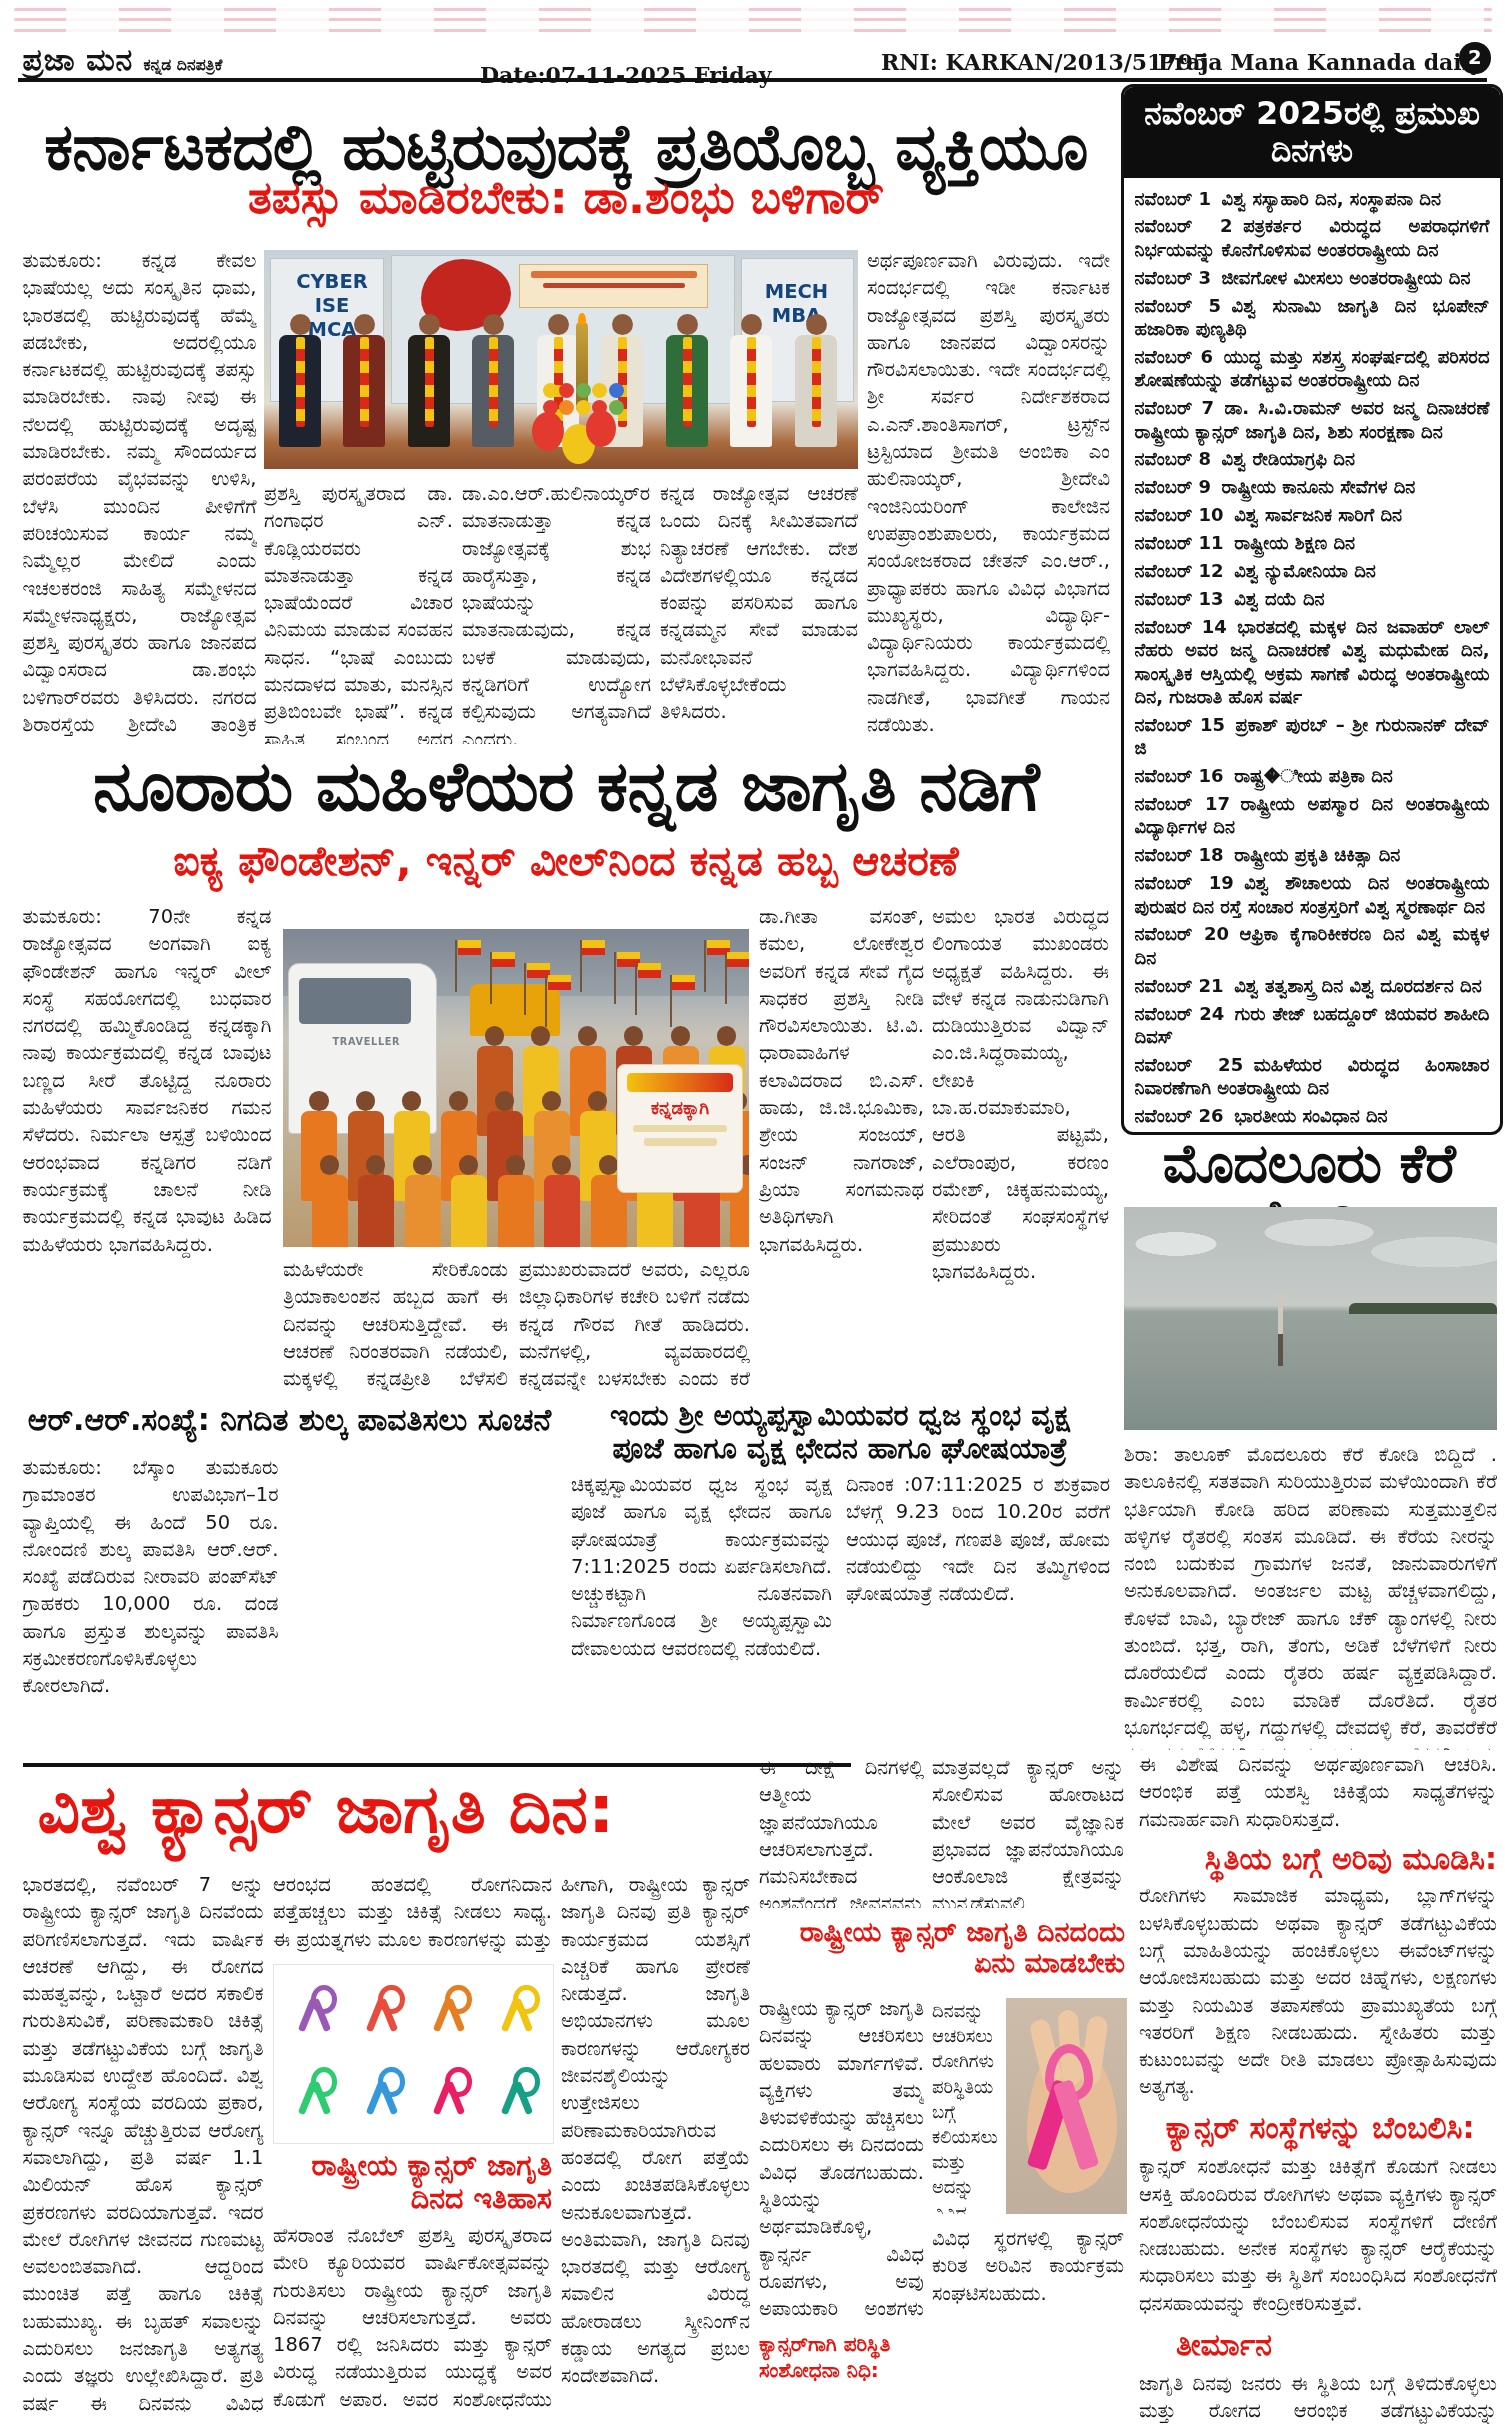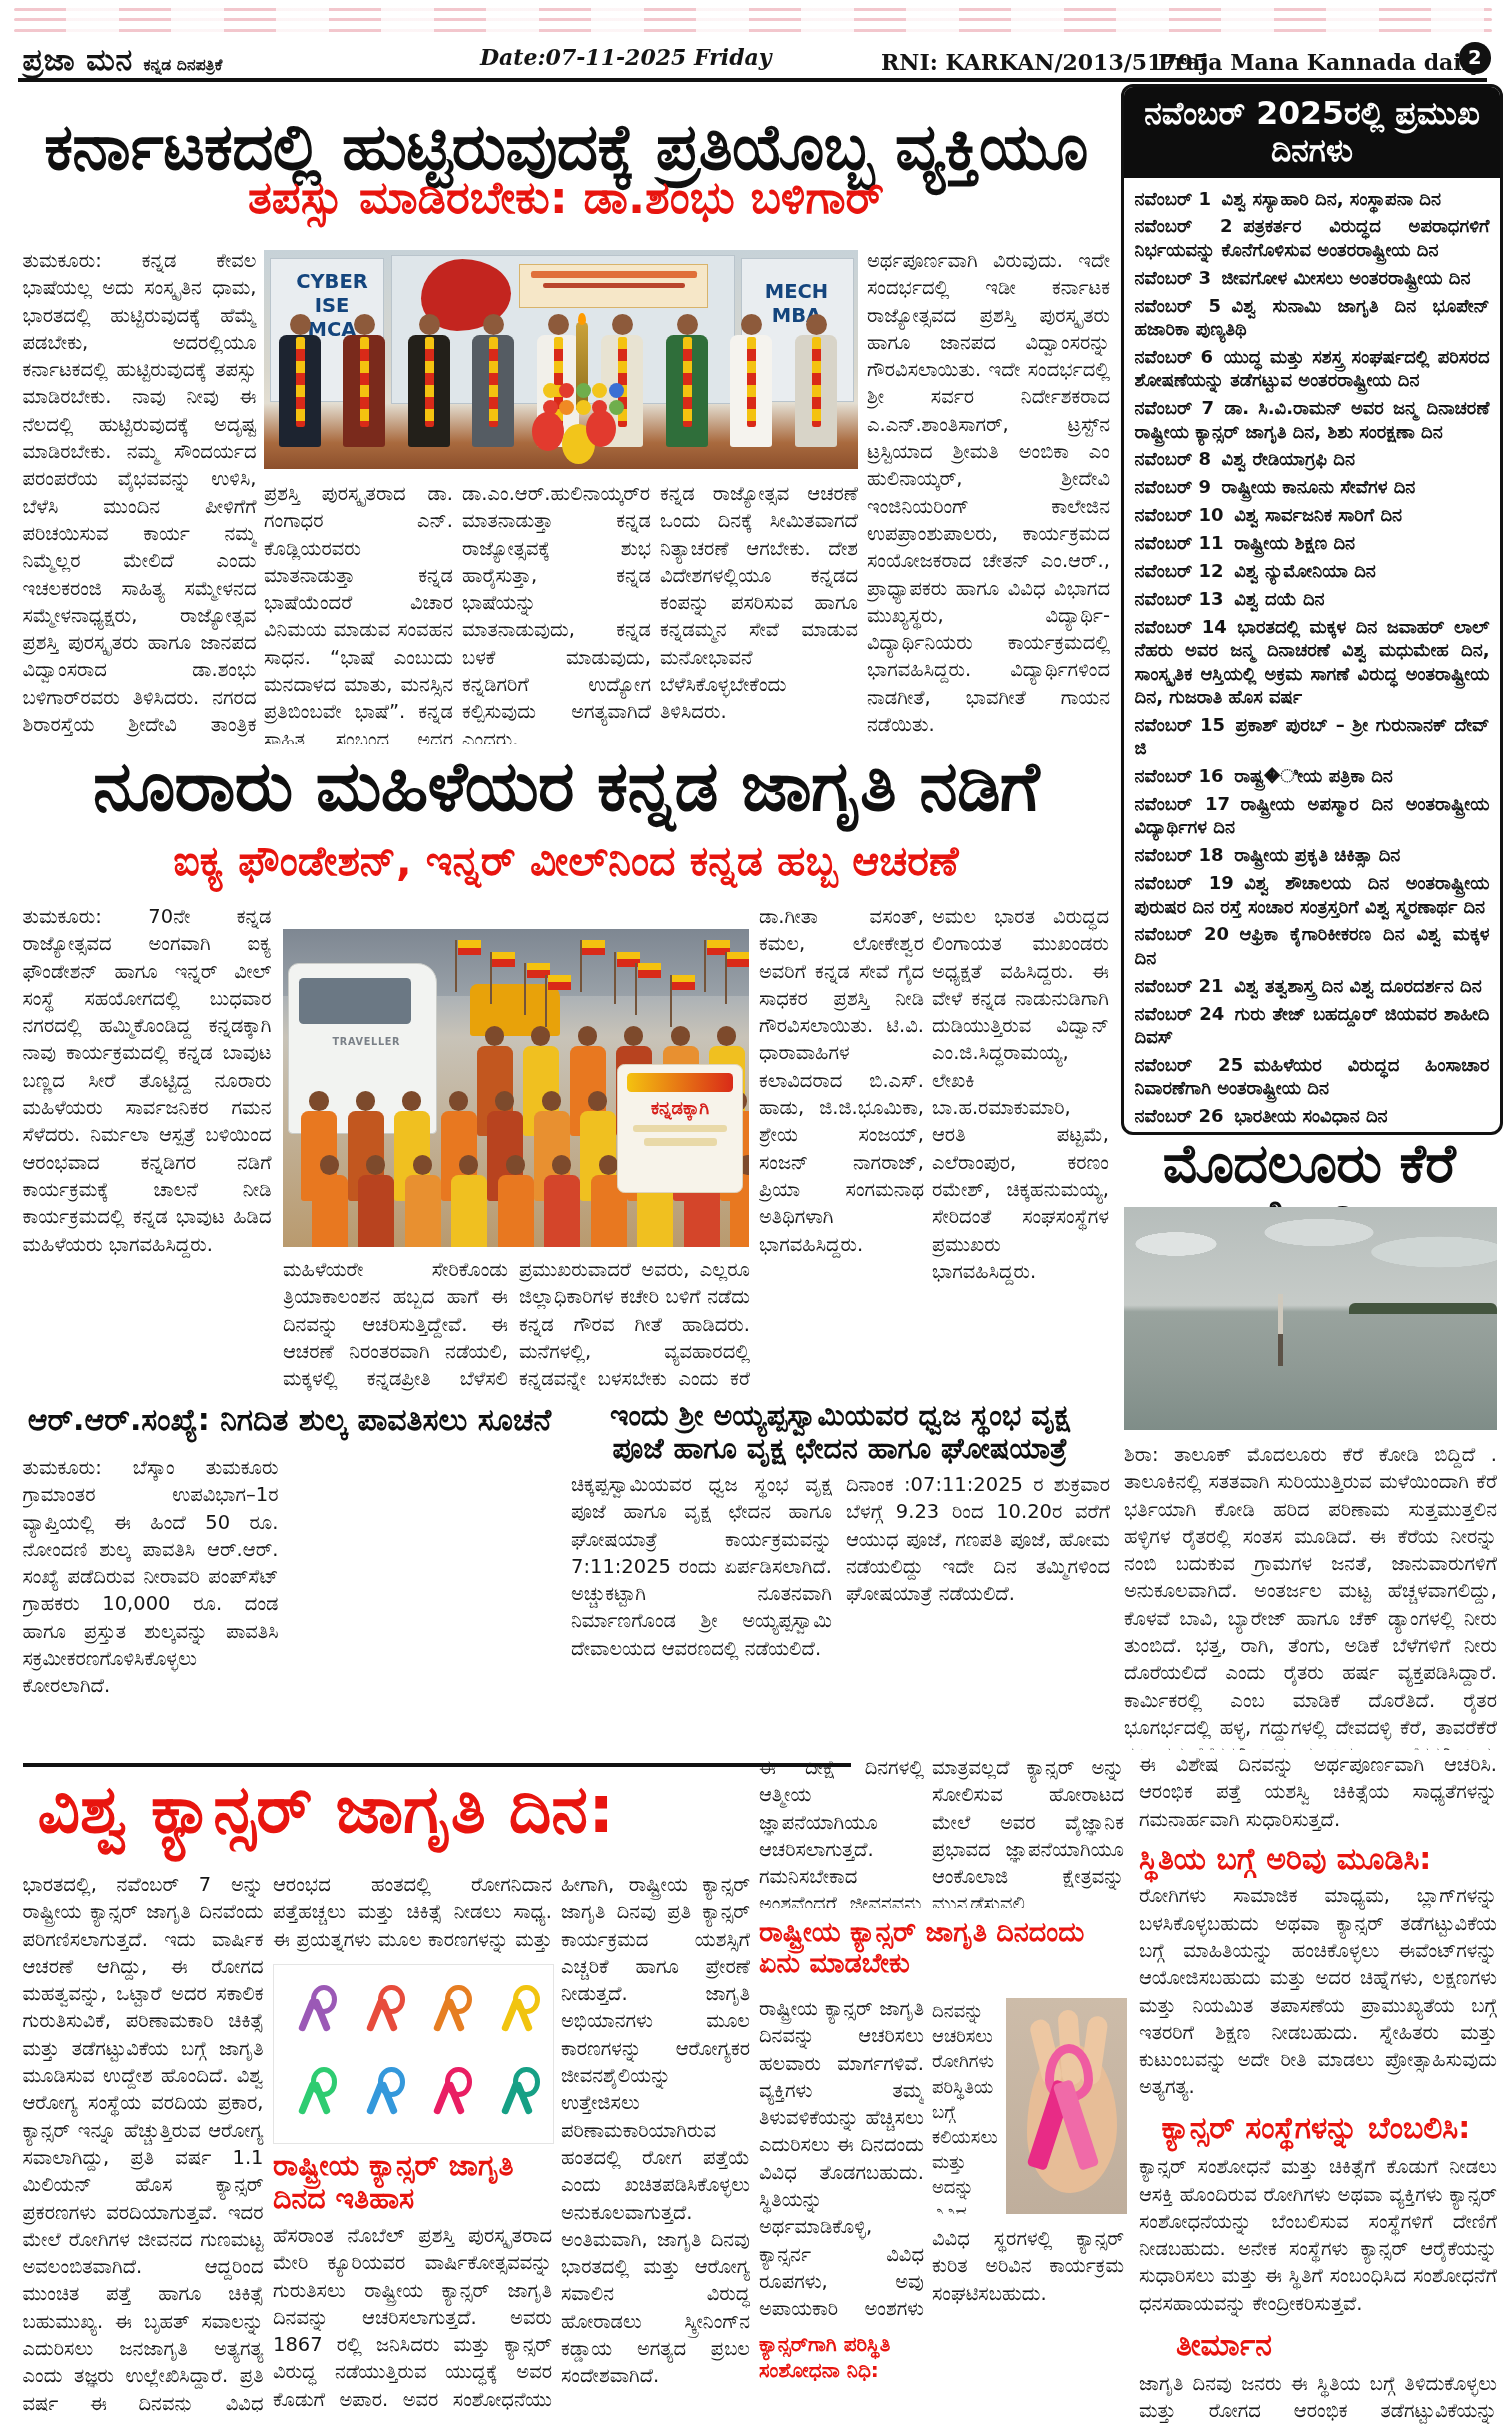--- a/index.html
+++ b/index.html
@@ -15,21 +15,21 @@
               display:flex;align-items:center;justify-content:center;}
   .rule{background:#111;}
   
   .h-black{font-weight:bold;color:#101010;text-align:center;line-height:1.04;letter-spacing:-0.7px;}
   .h-red{font-weight:bold;color:#e8150f;text-align:center;line-height:1.05;}
   .subhead-bold{font-weight:bold;color:#101010;text-align:center;line-height:1.15;}
   
   .col{font-size:19.5px;line-height:1.40;text-align:justify;overflow:hidden;color:#171717;}
   .col b{font-weight:normal;}
   .redline{color:#e8150f;font-weight:bold;}
-  .rhead{color:#e8150f;font-weight:bold;text-align:left;line-height:1.15;}
+  .rhead{color:#e8150f;font-weight:bold;text-align:right;line-height:1.15;}
   
   #sidebar{border:3px solid #111;border-radius:12px;overflow:hidden;background:#fff;}
   #sb-title{background:#0d0d0d;color:#fff;font-size:31.5px;font-weight:bold;text-align:center;padding:7.5px 3px 9px;}
   #sb-list{padding:9px 10.5px;font-size:18px;line-height:1.30;text-align:justify;overflow:hidden;}
   .sb-row{margin-bottom:4.5px;font-weight:600;}
   .sb-day{font-weight:bold;margin-right:10.5px;margin-top:23px;}
   
   .photo{overflow:hidden;}
   
   #p1{background:linear-gradient(#c7d2d8 0%, #d9d7cd 55%, #e3ded2 70%, #a96a3e 88%, #8c4f2c 100%);}
@@ -78,21 +78,21 @@
 <div id="page">
 
   <div class="abs wave" style="left:13.5px;top:7.5px;width:1478px;"></div>
   <div class="abs wave" style="left:13.5px;top:18px;width:1478px;"></div>
   <div class="abs wave" style="left:13.5px;top:28.5px;width:1478px;"></div>
 
   <div class="abs" style="left:22.5px;top:42px;display:flex;align-items:baseline;gap:10.5px;">
     <span class="logo-main">ಪ್ರಜಾ ಮನ</span>
     <span class="logo-sub">ಕನ್ನಡ ದಿನಪತ್ರಿಕೆ</span>
   </div>
-  <div class="abs mast-item" style="left:480px;top:44px;font-style:italic;">Date:07-11-2025 Friday</div>
+  <div class="abs mast-item" style="left:480px;top:62px;">Date:07-11-2025 Friday</div>
   <div class="abs mast-item" style="left:881px;top:49px;">RNI: KARKAN/2013/51795</div>
   <div class="abs mast-item" style="left:1158px;top:49px;">Praja Mana Kannada daily</div>
   <div class="abs pagecircle" style="left:1459px;top:42px;">2</div>
   <div class="abs rule" style="left:18px;top:78px;width:1469px;height:3.7px;"></div>
 
   <div class="abs h-black" style="left:22.5px;top:90px;width:1087px;font-size:64px;margin-top:24px;">ಕರ್ನಾಟಕದಲ್ಲಿ ಹುಟ್ಟಿರುವುದಕ್ಕೆ ಪ್ರತಿಯೊಬ್ಬ ವ್ಯಕ್ತಿಯೂ</div>
   <div class="abs h-red" style="left:22.5px;top:174px;width:1087px;font-size:45px;">ತಪಸ್ಸು ಮಾಡಿರಬೇಕು: ಡಾ.ಶಂಭು ಬಳಿಗಾರ್</div>
 
   <div class="abs col" style="left:22.5px;top:247px;width:234px;height:496px;">ತುಮಕೂರು: ಕನ್ನಡ ಕೇವಲ ಭಾಷೆಯಲ್ಲ ಅದು ಸಂಸ್ಕೃತಿನ ಧಾಮ, ಭಾರತದಲ್ಲಿ ಹುಟ್ಟಿರುವುದಕ್ಕೆ ಹೆಮ್ಮೆ ಪಡಬೇಕು, ಅದರಲ್ಲಿಯೂ ಕರ್ನಾಟಕದಲ್ಲಿ ಹುಟ್ಟಿರುವುದಕ್ಕೆ ತಪಸ್ಸು ಮಾಡಿರಬೇಕು. ನಾವು ನೀವು ಈ ನೆಲದಲ್ಲಿ ಹುಟ್ಟಿರುವುದಕ್ಕೆ ಅದೃಷ್ಟ ಮಾಡಿರಬೇಕು. ನಮ್ಮ ಸೌಂದರ್ಯದ ಪರಂಪರೆಯ ವೈಭವವನ್ನು ಉಳಿಸಿ, ಬೆಳೆಸಿ ಮುಂದಿನ ಪೀಳಿಗೆಗೆ ಪರಿಚಯಿಸುವ ಕಾರ್ಯ ನಮ್ಮ ನಿಮ್ಮೆಲ್ಲರ ಮೇಲಿದೆ ಎಂದು ಇಚಲಕರಂಜಿ ಸಾಹಿತ್ಯ ಸಮ್ಮೇಳನದ ಸಮ್ಮೇಳನಾಧ್ಯಕ್ಷರು, ರಾಜ್ಯೋತ್ಸವ ಪ್ರಶಸ್ತಿ ಪುರಸ್ಕೃತರು ಹಾಗೂ ಜಾನಪದ ವಿದ್ವಾಂಸರಾದ ಡಾ.ಶಂಭು ಬಳಿಗಾರ್‌ರವರು ತಿಳಿಸಿದರು. ನಗರದ ಶಿರಾರಸ್ತೆಯ ಶ್ರೀದೇವಿ ತಾಂತ್ರಿಕ ಮಹಾವಿದ್ಯಾಲಯ ವತಿಯಿಂದ 70 ನೇ ಕನ್ನಡ ರಾಜ್ಯೋತ್ಸವವನ್ನು ಶ್ರೀದೇವಿ ಇಂಜಿನಿಯರಿಂಗ್ ಕಾಲೇಜಿನ ಆಡಿಟೋರಿಯಂ ಸಭಾಂಗಣದಲ್ಲಿ ನ.5 ರಂದು ಬುಧವಾರ ಮಧ್ಯಾಹ್ನ 2 ಗಂಟೆಗೆ ಕಾರ್ಯಕ್ರಮದಲ್ಲಿ ಕನ್ನಡ ರಾಜ್ಯೋತ್ಸವ ಪ್ರಶಸ್ತಿ ಪುರಸ್ಕೃತರಾದವರು ಭಾಗವಹಿಸಿ ಮಾತನಾಡಿದರು. ಕಾರ್ಯಕ್ರಮದಲ್ಲಿ ಕನ್ನಡ ರಾಜ್ಯೋತ್ಸವ ಪ್ರಶಸ್ತಿ ಪುರಸ್ಕೃತರನ್ನು ಸನ್ಮಾನಿಸಲಾಯಿತು.</div>
 

